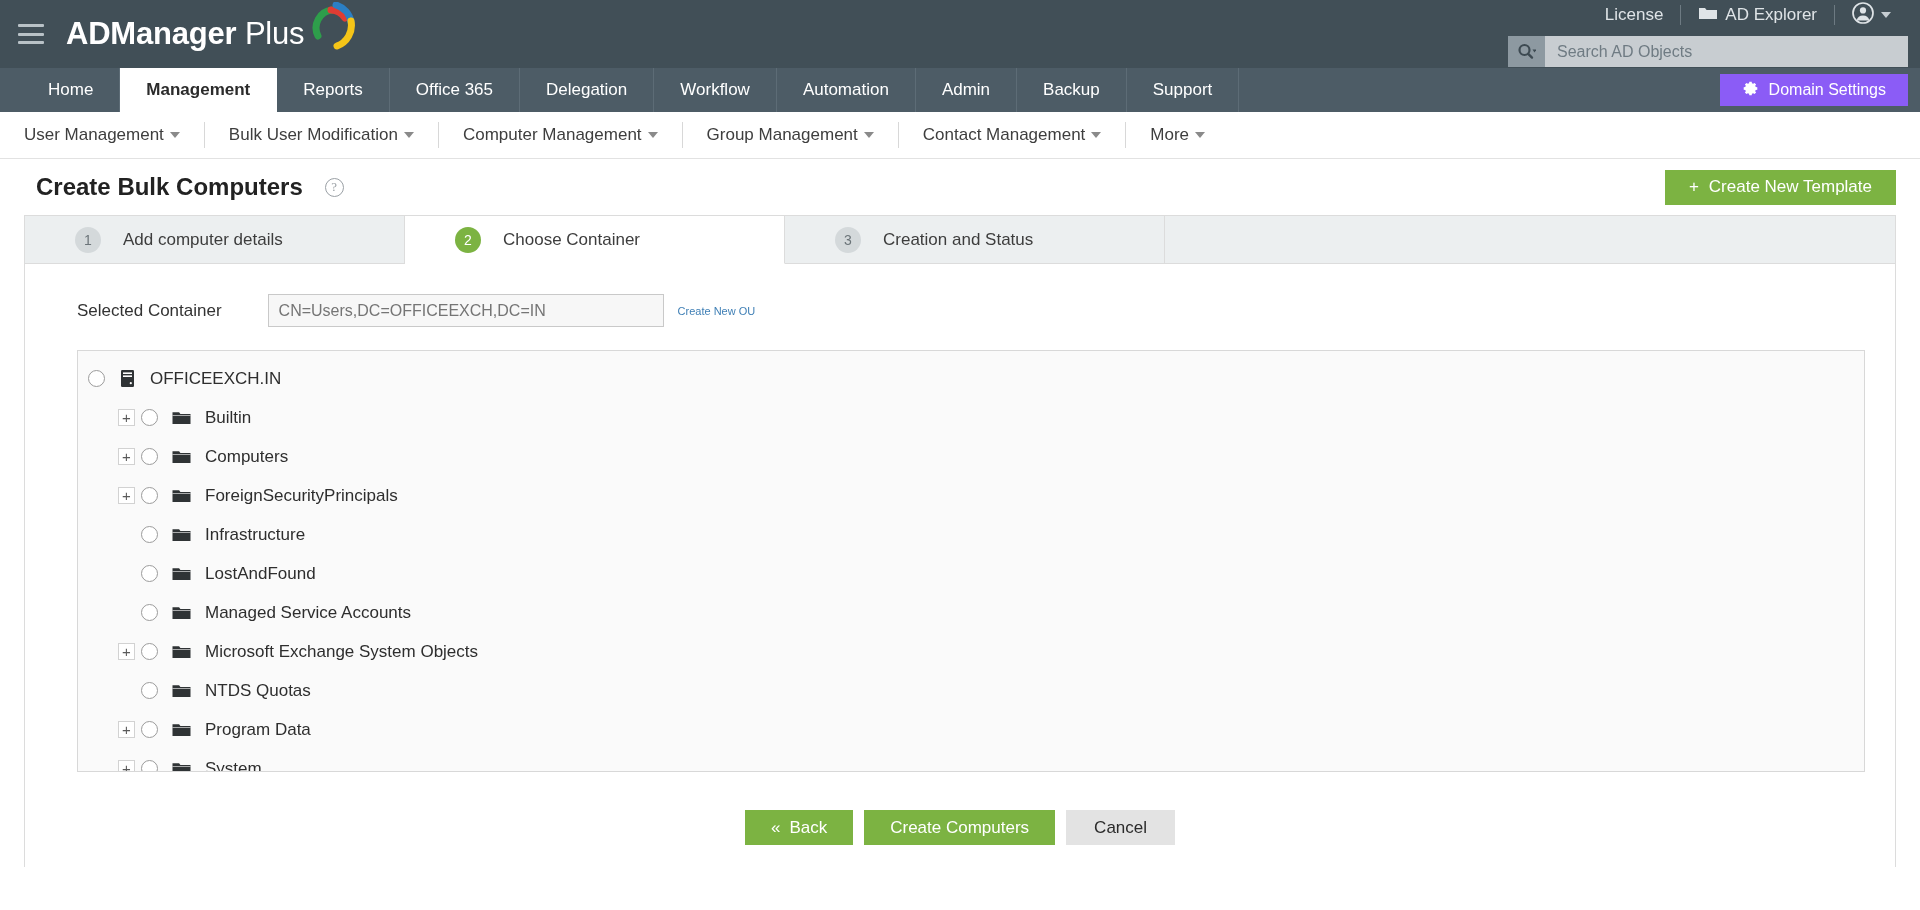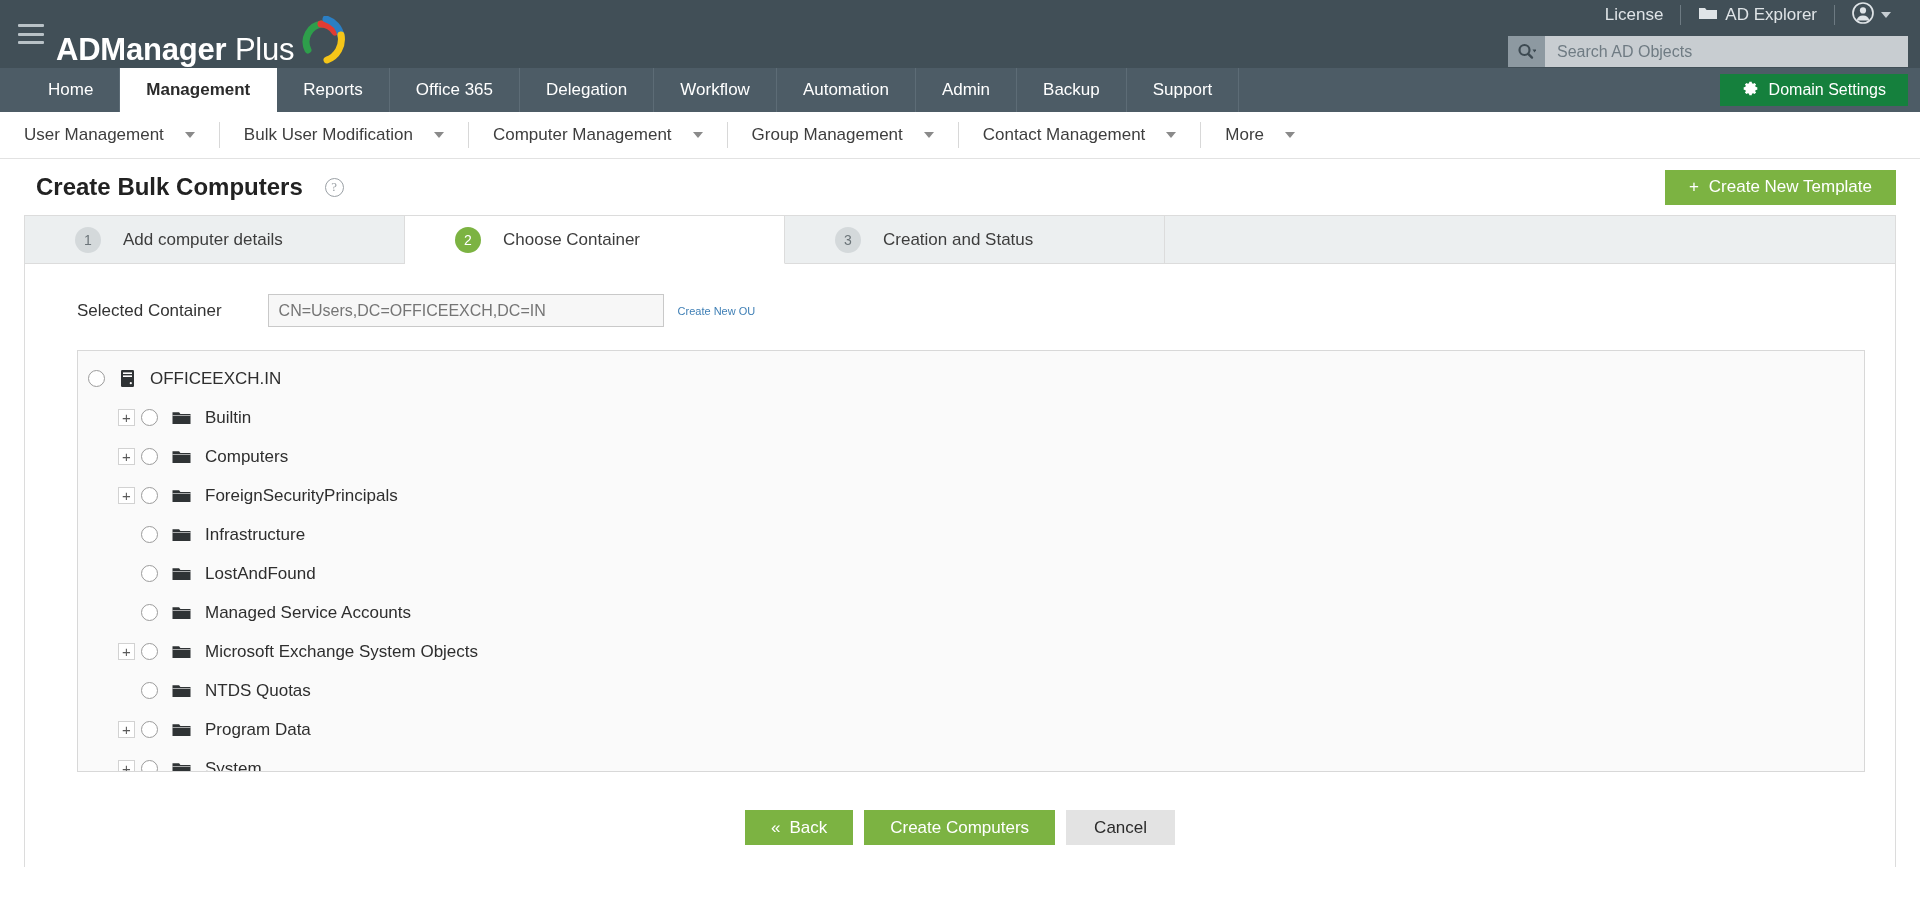--- a/index.html
+++ b/index.html
@@ -23,22 +23,22 @@
   }
   .hamburger {
     margin-left: 18px;
     width: 26px; height: 20px;
     display: flex; flex-direction: column; justify-content: space-between;
     cursor: pointer;
   }
   .hamburger span { display:block; height: 3px; background: #b9c2c7; border-radius: 1px; }
 
   .brand {
-    margin-left: 12px;
-    display: flex; align-items: flex-end;
+    margin-left: 22px;
+    display: flex; align-items: center;
     height: 100%;
   }
   .brand-text {
     font-size: 31px;
     color: #ffffff;
     letter-spacing: -0.2px;
     font-weight: 600;
   }
   .brand-text .thin { font-weight: 400; }
   .brand-swoosh { margin-left: 6px; margin-top: -12px; }
@@ -108,40 +108,40 @@
     background: #ffffff;
     color: #2b2b2b;
     font-weight: 600;
     border-right-color: #ffffff;
   }
   .navfill { flex: 1; }
   .domain-settings {
     position: absolute;
     right: 12px; top: 6px;
     height: 32px;
-    background: #15803d;
+    background: #8b5cf6;
     color: #ffffff;
     font-size: 16px;
     display: flex; align-items: center; gap: 10px;
     padding: 12px 22px;
     cursor: pointer;
     white-space: nowrap;
   }
 
   
   .subnav {
     height: 47px;
     background: #ffffff;
     border-bottom: 1px solid #e2e2e2;
     display: flex;
     align-items: center;
     padding-left: 24px;
   }
   .subitem {
-    display: flex; align-items: center; gap: 21px;
+    display: flex; align-items: center; gap: 6px;
     font-size: 17px;
     color: #3e3e3e;
     padding: 0 24px;
     height: 26px;
     border-right: 1px solid #d8d8d8;
     cursor: pointer;
     white-space: nowrap;
   }
   .subitem:first-child { padding-left: 0; }
   .subitem:last-child { border-right: none; }

